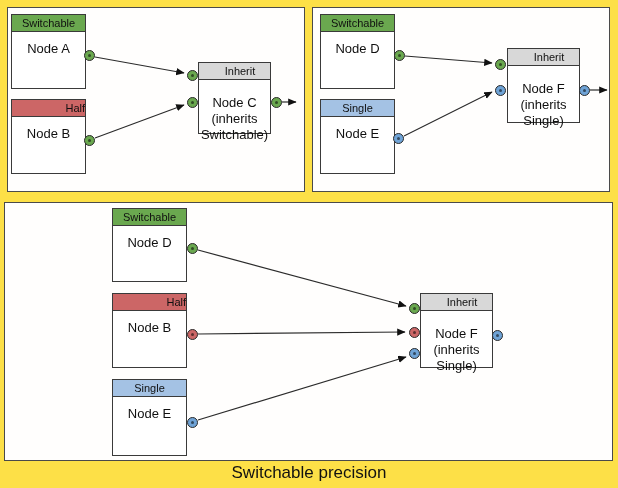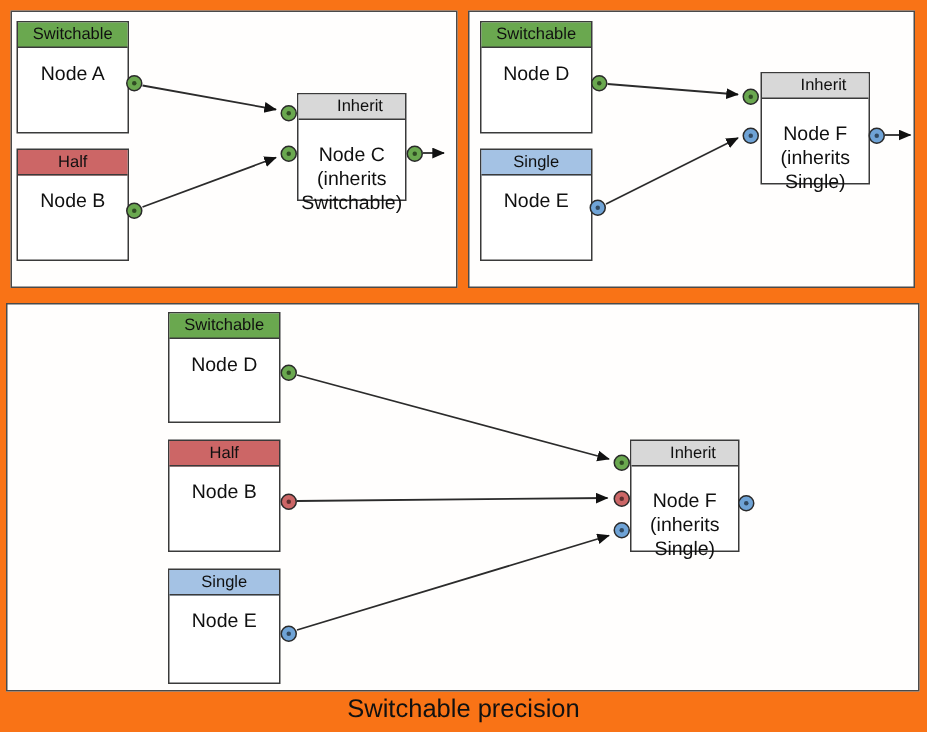--- a/index.html
+++ b/index.html
@@ -1,27 +1,27 @@
 <!DOCTYPE html>
 <html><head>
 <meta charset="utf-8">
 <style>
   html,body{margin:0;padding:0;background:#ffffff;}
   .stage{
-    position:relative;width:618px;height:488px;background:#f97316;overflow:hidden;
+    position:relative;width:618px;height:488px;background:#fde047;overflow:hidden;
     font-family:"Liberation Sans", sans-serif;color:#111;
   }
   .panel{position:absolute;border:1.5px solid #4a4a4a;background:#fffefd;box-sizing:border-box;z-index:0;}
   .node{position:absolute;background:#ffffff;border:1.5px solid #3a3a3a;box-sizing:border-box;z-index:1;}
   .node-header{
     height:16px;line-height:16px;border-bottom:1.5px solid #3a3a3a;
     text-align:center;font-size:11px;color:#101010;overflow:hidden;
   }
   .hdr-green{background:#6aa84f;}
-  .hdr-red{background:#cc6666;}
+  .hdr-red{background:#cc6666;text-align:right;}
   .hdr-blue{background:#a4c2e4;}
   .hdr-gray{background:#d8d8d8;padding-left:11px;}
   .node-body{text-align:center;font-size:13px;color:#101010;}
   .body-single{padding-top:9px;}
   .body-multi{padding-top:15px;line-height:16px;}
   .port{
     position:absolute;width:11px;height:11px;border-radius:50%;
     border:1px solid #2a2a2a;box-sizing:border-box;z-index:3;
   }
   .port::after{

